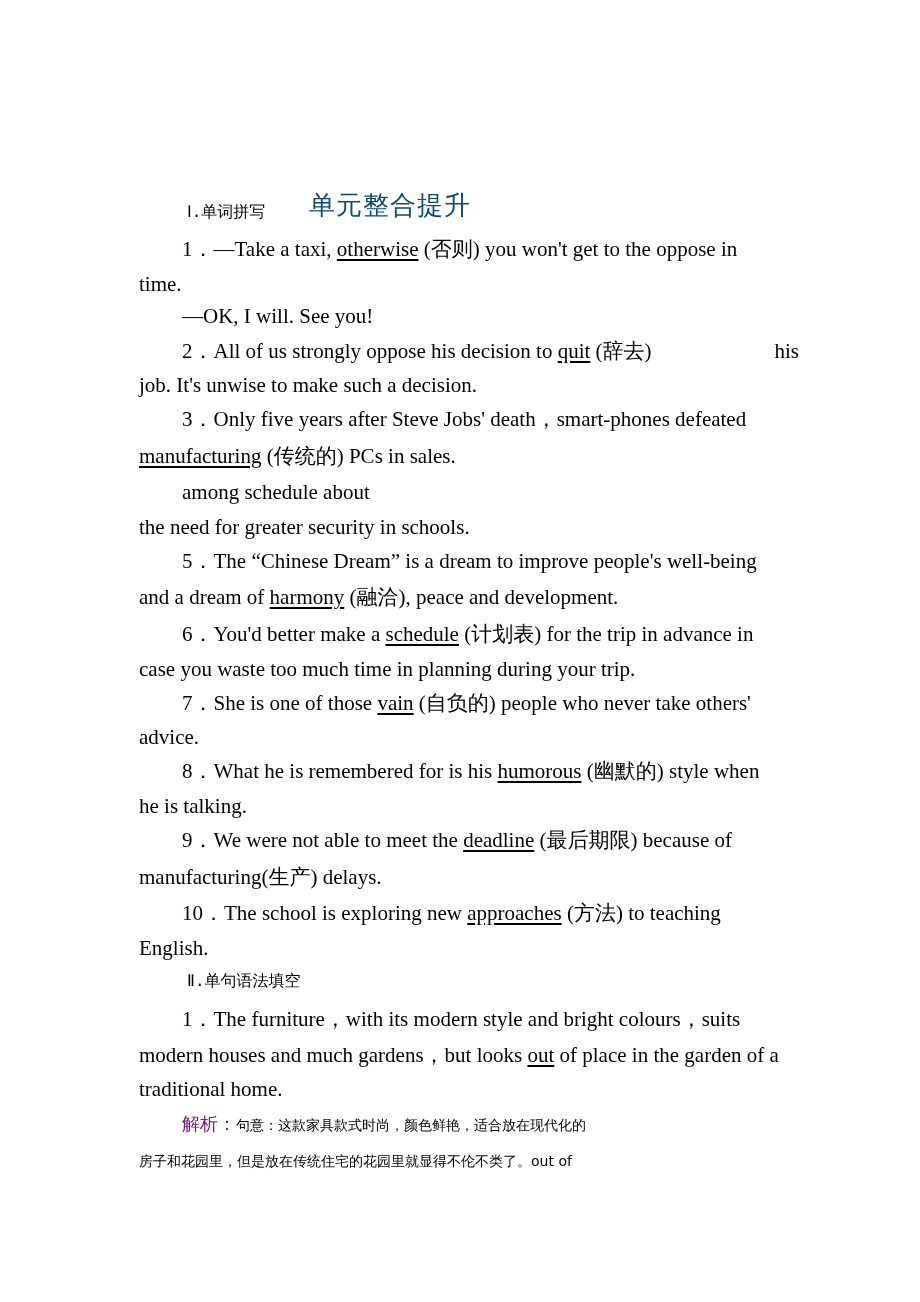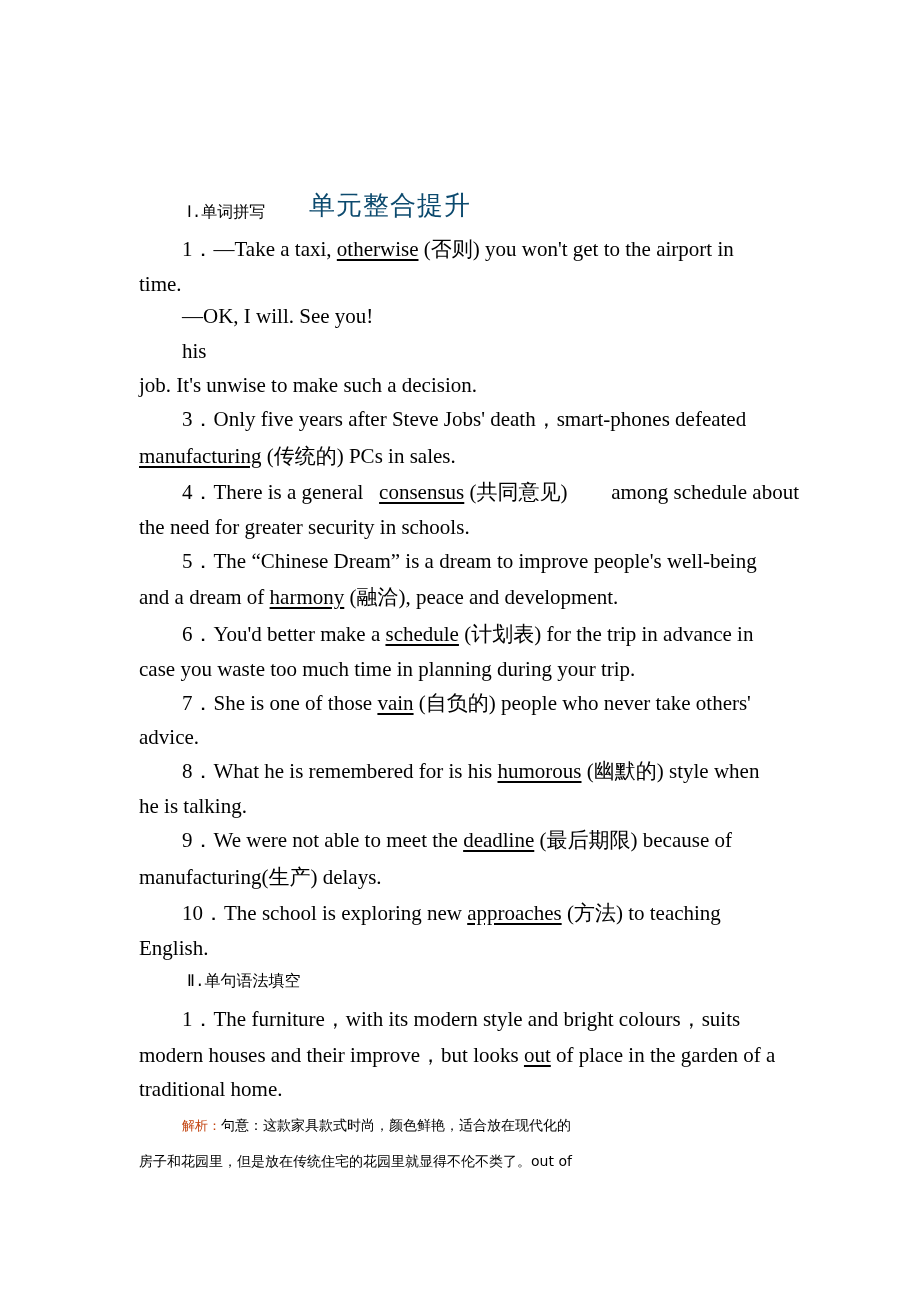--- a/index.html
+++ b/index.html
@@ -5,46 +5,46 @@
   html,body{margin:0;padding:0;background:#fff;}
   body{width:920px;height:1302px;position:relative;overflow:hidden;
        font-family:"Liberation Serif","DejaVu Serif",serif;color:#000;font-size:21px;}
   .title{position:absolute;left:0;width:780px;top:152px;text-align:center;
          font-family:"DejaVu Sans",sans-serif;font-size:26px;color:#0c4a6e;letter-spacing:1px;margin-top:36px;}
   .ln{position:absolute;left:139px;width:660px;white-space:nowrap;line-height:26px;}
   .ind{left:182px;width:617px;}
   .just{display:flex;justify-content:space-between;}
   u{text-decoration:underline;text-underline-offset:3px;text-align:center;}
   .sec{font-family:Liberation Mono, monospace;font-size:16px;}
-  .blue{color:#c2410c;font-family:"DejaVu Sans",sans-serif;font-size:13px;}
+  .blue{color:#701a75;font-family:"DejaVu Sans",sans-serif;font-size:18px;}
   .cn{font-family:"DejaVu Sans",sans-serif;font-size:14px;}
 </style>
 </head>
 <body>
 
 <div class="title">单元整合提升</div>
 
 <div class="ln sec" style="left:187px;top:200px">Ⅰ.单词拼写</div>
 
 <div class="ln ind just" style="top:236px">
-  <span><span>1．</span><span>—Take a taxi, </span><u>otherwise</u><span> (否则) you won't get to the airport in</span></span>
+  <span><span>1．</span><span>—Take a taxi, </span><u>otherwise</u><span> (否则) you won't get to the oppose in</span></span>
 </div>
 <div class="ln" style="top:271px">time.</div>
 <div class="ln ind" style="top:303px">—OK, I will. See you!</div>
 
 <div class="ln ind just" style="top:338px">
+  <span><span>2．</span><span>All of us strongly oppose his decision to </span><u>quit</u><span> (辞去)</span></span>
   <span>his</span>
 </div>
 <div class="ln" style="top:372px">job. It's unwise to make such a decision.</div>
 
 <div class="ln ind" style="top:406px"><span>3．</span><span>Only five years after Steve Jobs' death，smart-phones defeated</span></div>
 <div class="ln" style="top:443px"><u>manufacturing</u><span> (传统的) PCs in sales.</span></div>
 
 <div class="ln ind just" style="top:479px">
-  <span><span>4．</span><span>There is a general </span>&nbsp;&nbsp;<u>consensus</u><span> (共同意见)</span></span>
   <span>among schedule about</span>
 </div>
 <div class="ln" style="top:514px">the need for greater security in schools.</div>
 
 <div class="ln ind" style="top:548px"><span>5．</span><span>The “Chinese Dream” is a dream to improve people's well-being</span></div>
 <div class="ln" style="top:584px"><span>and a dream of </span><u>harmony</u><span> (融洽), peace and development.</span></div>
 
 <div class="ln ind" style="top:621px"><span>6．</span><span>You'd better make a </span><u>schedule</u><span> (计划表) for the trip in advance in</span></div>
 <div class="ln" style="top:656px">case you waste too much time in planning during your trip.</div>
 
@@ -56,17 +56,17 @@
 
 <div class="ln ind" style="top:827px"><span>9．</span><span>We were not able to meet the </span><u>deadline</u><span> (最后期限) because of</span></div>
 <div class="ln" style="top:864px">manufacturing(生产) delays.</div>
 
 <div class="ln ind" style="top:900px"><span>10．</span><span>The school is exploring new </span><u>approaches</u><span> (方法) to teaching</span></div>
 <div class="ln" style="top:935px">English.</div>
 
 <div class="ln sec" style="left:187px;top:969px">Ⅱ.单句语法填空</div>
 
 <div class="ln ind" style="top:1006px"><span>1．</span><span>The furniture，with its modern style and bright colours，suits</span></div>
-<div class="ln" style="top:1042px"><span>modern houses and their improve，but looks </span><u>out</u><span> of place in the garden of a</span></div>
+<div class="ln" style="top:1042px"><span>modern houses and much gardens，but looks </span><u>out</u><span> of place in the garden of a</span></div>
 <div class="ln" style="top:1076px">traditional home.</div>
 
 <div class="ln ind" style="top:1110px"><span class="blue">解析：</span><span class="cn">句意：这款家具款式时尚，颜色鲜艳，适合放在现代化的</span></div>
 <div class="ln cn" style="top:1148px">房子和花园里，但是放在传统住宅的花园里就显得不伦不类了。out of</div>
 
 </body></html>

